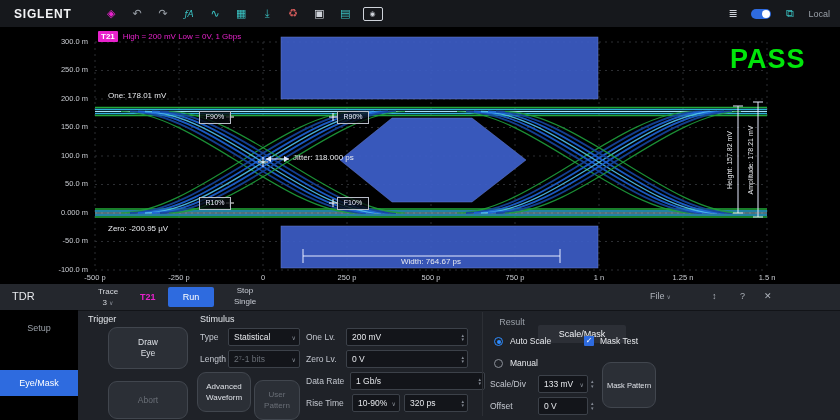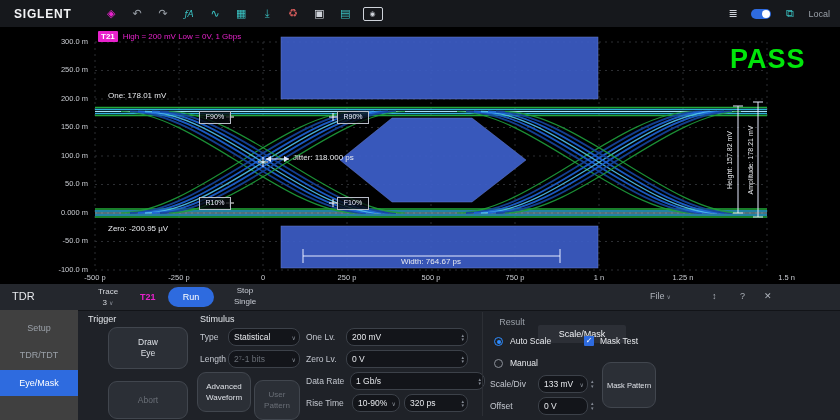--- a/index.html
+++ b/index.html
@@ -42,37 +42,37 @@
     transform:translate(-50%,-50%) rotate(-90deg);}
   #width-label{left:371px;top:229px;width:120px;text-align:center;}
 
   
   #panel{left:0;top:284px;width:840px;height:136px;background:#1f2228;color:#c8ccd4;}
   #panel-header{position:absolute;left:0;top:0;width:840px;height:26px;background:#24272d;border-bottom:1px solid #121418;}
   #tdr-title{position:absolute;left:12px;top:6px;font-size:11px;color:#e6e8ec;}
   #trace-selector{position:absolute;left:84px;top:2px;width:48px;height:22px;text-align:center;font-size:8px;line-height:11px;color:#d6d9de;cursor:default;}
   #t21-name{position:absolute;left:140px;top:8px;font-size:9px;font-weight:bold;color:#e822cc;}
   #run-button{position:absolute;left:168px;top:3px;width:46px;height:20px;background:#2e6bdf;color:#fff;
-    font-size:9px;display:flex;align-items:center;justify-content:center;border-radius:10px;}
+    font-size:9px;display:flex;align-items:center;justify-content:center;border-radius:2px;}
   #stop-button{position:absolute;left:222px;top:1px;width:46px;height:24px;font-size:8px;line-height:11px;text-align:center;color:#c8ccd4;}
   .hright{position:absolute;top:7px;font-size:9px;color:#aeb3bb;}
   .chev{font-size:6px;color:#8a8f98;margin-left:2px;}
 
-  #side-tabs{position:absolute;left:0;top:26px;width:78px;height:110px;background:#404040;}
+  #side-tabs{position:absolute;left:0;top:26px;width:78px;height:110px;background:#000000;}
   .side-tab{position:absolute;left:0;width:78px;height:24px;display:flex;align-items:center;justify-content:center;
     font-size:9px;color:#9aa0a8;}
   .side-tab.active{background:#2e6bdf;color:#fff;height:26px;}
 
   .seclbl{position:absolute;font-size:9px;color:#e2e5ea;}
   .fieldlbl{position:absolute;font-size:8.5px;color:#c3c7cf;white-space:nowrap;}
   .btn{position:absolute;background:#2b2f36;border:1px solid #41464e;color:#dde0e6;display:flex;flex-direction:column;
     align-items:center;justify-content:center;font-size:8.5px;line-height:11px;border-radius:9px;box-sizing:border-box;text-align:center;}
   .btn.disabled{color:#6a6f77;margin-top:8px;}
   .input{position:absolute;background:#13151a;border:1px solid #3c4149;color:#e6e8ec;font-size:8.5px;
-    display:flex;align-items:center;padding:0 3px 0 5px;border-radius:8px;box-sizing:border-box;}
+    display:flex;align-items:center;padding:0 3px 0 5px;border-radius:2px;box-sizing:border-box;}
   .input .val{flex:1;white-space:nowrap;overflow:hidden;}
   .input.disabled{color:#6a6f77;}
   .spin{display:flex;flex-direction:column;align-items:center;line-height:4.5px;font-size:5px;color:#868c96;}
   .rtab{position:absolute;height:18px;display:flex;align-items:center;justify-content:center;font-size:9px;color:#9aa0a8;border-radius:2px;}
   .rtab.active{background:#2c2f36;color:#f0f2f5;}
   .radio{position:absolute;width:9px;height:9px;border-radius:50%;border:1px solid #8b9098;box-sizing:border-box;}
   .radio.sel{border-color:#2e8cff;}
   .radio.sel::after{content:'';position:absolute;left:1.5px;top:1.5px;width:4px;height:4px;border-radius:50%;background:#2e8cff;}
   .checkbox{position:absolute;width:10px;height:10px;background:#2e6bdf;border-radius:1px;color:#fff;
     font-size:8px;line-height:10px;text-align:center;}
@@ -205,21 +205,21 @@
   <span class="tick" style="left:36px;top:237px;width:52px;text-align:right">-100.0 m</span>
 
   <span class="tick" style="left:67px;top:245px;width:56px;text-align:center">-500 p</span>
   <span class="tick" style="left:151px;top:245px;width:56px;text-align:center">-250 p</span>
   <span class="tick" style="left:235px;top:245px;width:56px;text-align:center">0</span>
   <span class="tick" style="left:319px;top:245px;width:56px;text-align:center">250 p</span>
   <span class="tick" style="left:403px;top:245px;width:56px;text-align:center">500 p</span>
   <span class="tick" style="left:487px;top:245px;width:56px;text-align:center">750 p</span>
   <span class="tick" style="left:571px;top:245px;width:56px;text-align:center">1 n</span>
   <span class="tick" style="left:655px;top:245px;width:56px;text-align:center">1.25 n</span>
-  <span class="tick" style="left:739px;top:245px;width:56px;text-align:right">1.5 n</span>
+  <span class="tick" style="left:739px;top:245px;width:56px;text-align:center">1.5 n</span>
 
   <span class="glabel" style="left:108px;top:63px">One: 178.01 mV</span>
   <span class="glabel" style="left:108px;top:196px">Zero: -200.95 µV</span>
   <span class="glabel" style="left:293px;top:125px">Jitter: 118.000 ps</span>
   <span class="glabel" id="width-label">Width: 764.67 ps</span>
   <span class="vlabel" style="left:729px;top:132px">Height: 157.82 mV</span>
   <span class="vlabel" style="left:750px;top:132px">Amplitude: 178.21 mV</span>
 
   <span class="marker-box" style="left:199px;top:83px">F90%</span>
   <span class="marker-box" style="left:337px;top:83px">R90%</span>
@@ -242,21 +242,20 @@
       <div>Single</div>
     </div>
     <span class="hright" style="left:650px"><span>File</span><span class="chev">∨</span></span>
     <span class="hright" style="left:712px">↕</span>
     <span class="hright" style="left:740px">?</span>
     <span class="hright" style="left:764px">✕</span>
   </div>
 
   <div id="side-tabs">
     <div class="side-tab" style="top:6px">Setup</div>
-    <div class="side-tab" style="top:33px">TDR/TDT</div>
     <div class="side-tab active" style="top:60px">Eye/Mask</div>
   </div>
 
   <span class="seclbl" style="left:88px;top:30px">Trigger</span>
   <div class="btn" style="left:108px;top:43px;width:80px;height:42px">
     <div>Draw</div>
     <div>Eye</div>
   </div>
   <div class="btn disabled" style="left:108px;top:89px;width:80px;height:38px">Abort</div>
 

